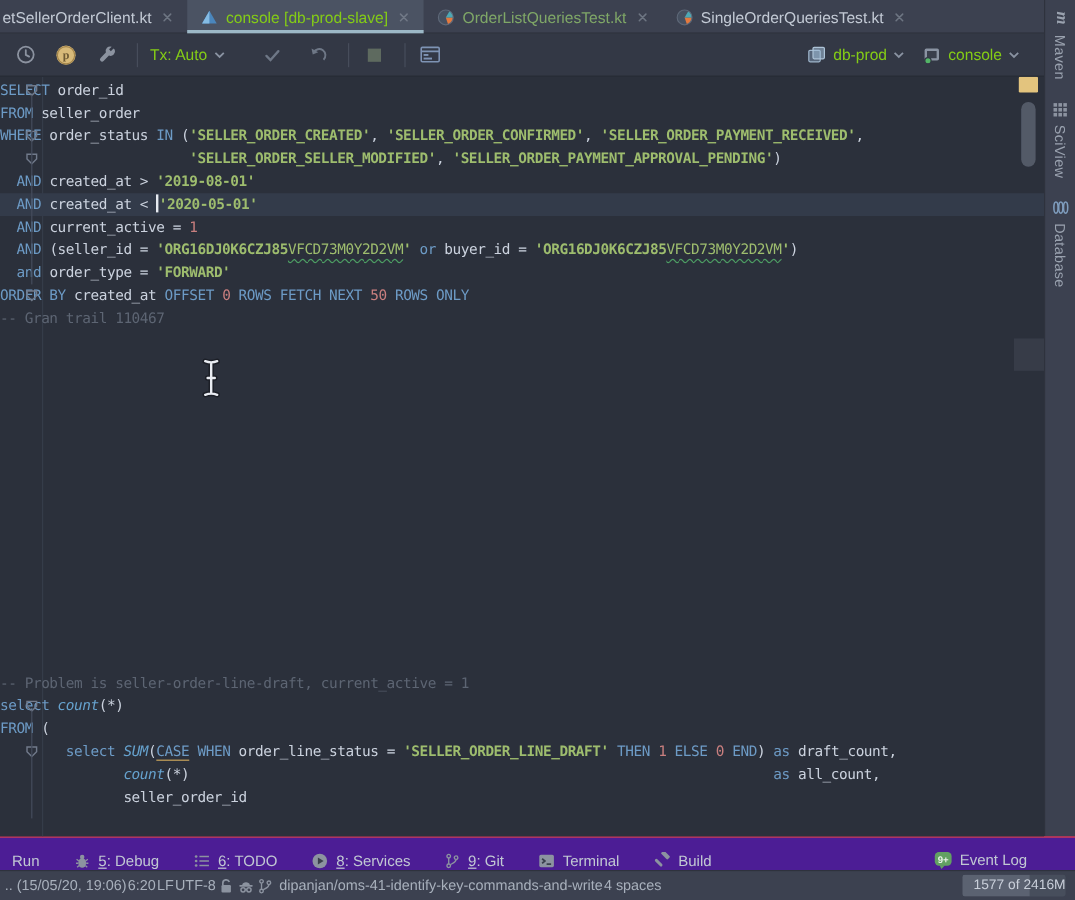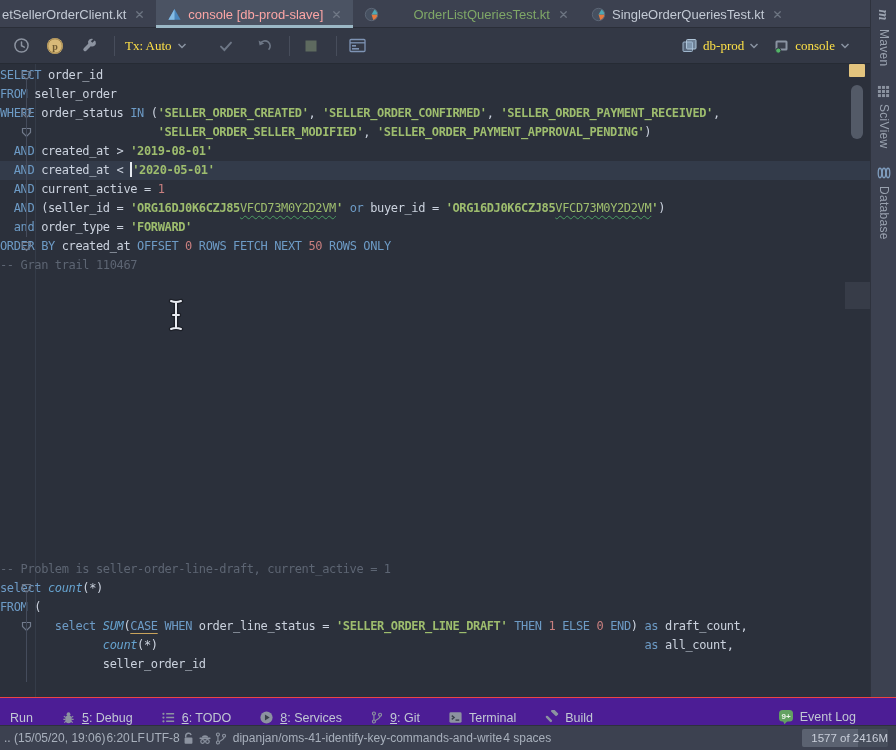--- a/index.html
+++ b/index.html
@@ -8,32 +8,32 @@
   .window{width:896px;height:750px;display:flex;flex-direction:column;}
   .main{flex:1;display:flex;min-height:0;}
   .leftcol{flex:1;display:flex;flex-direction:column;min-width:0;}
 
   
   .tabbar{height:28px;background:var(--bar-bg);display:flex;align-items:stretch;
           box-shadow:inset 0 -1px 0 #2A2E38;flex-shrink:0;}
   .tab{display:flex;align-items:center;gap:6px;padding:4px 11px;font-size:13px;
        color:#C3CAD5;cursor:default;white-space:nowrap;}
   .tab.cut{padding-left:2px;}
-  .tab.active{background:var(--tab-active-bg);box-shadow:inset 0 -3px 0 var(--accent-tab-underline);color:#fca5a5;justify-content:flex-end;}
-  .tab.green .tlabel{color:var(--test-tab-green);margin-left:28px;}
+  .tab.active{background:var(--tab-active-bg);box-shadow:inset 0 -3px 0 var(--accent-tab-underline);color:#84cc16;justify-content:flex-end;}
+  .tab.green .tlabel{color:var(--test-tab-green);}
   .tab .close{margin-left:2px;opacity:.8;}
   .ic{display:inline-flex;align-items:center;justify-content:center;line-height:0;}
 
   
   .toolbar{height:36px;background:var(--toolbar-bg);display:flex;align-items:center;
            padding:0 10px;flex-shrink:0;border-bottom:1px solid #262B34;box-sizing:border-box;}
   .tbtn{width:22px;height:22px;display:inline-flex;align-items:center;justify-content:center;
         border-radius:3px;margin-right:12px;}
   .sep{width:1px;height:20px;background:#474D5B;margin:0 10px 0 2px;}
-  .combo{display:flex;align-items:center;gap:5px;color:#fde047;font-size:13px;margin-right:14px;font-family:Liberation Serif, serif;}
+  .combo{display:flex;align-items:center;gap:5px;color:#84cc16;font-size:13px;margin-right:14px;}
   .rightgroup{margin-left:auto;display:flex;align-items:center;gap:14px;margin-right:10px;}
 
   
   .editor{flex:1;position:relative;background:var(--editor-bg);overflow:hidden;}
   .gutter-border{position:absolute;left:35px;top:0;bottom:0;width:1px;background:#353C49;}
   #code{position:absolute;left:0;right:0;top:2px;
         font-family:"DejaVu Sans Mono",monospace;font-size:12px;line-height:19px;
         letter-spacing:-0.37px;white-space:pre;}
   .cl{height:19px;position:relative;min-width:100%;box-sizing:border-box;}
   .cl.current{background:var(--current-line);}

